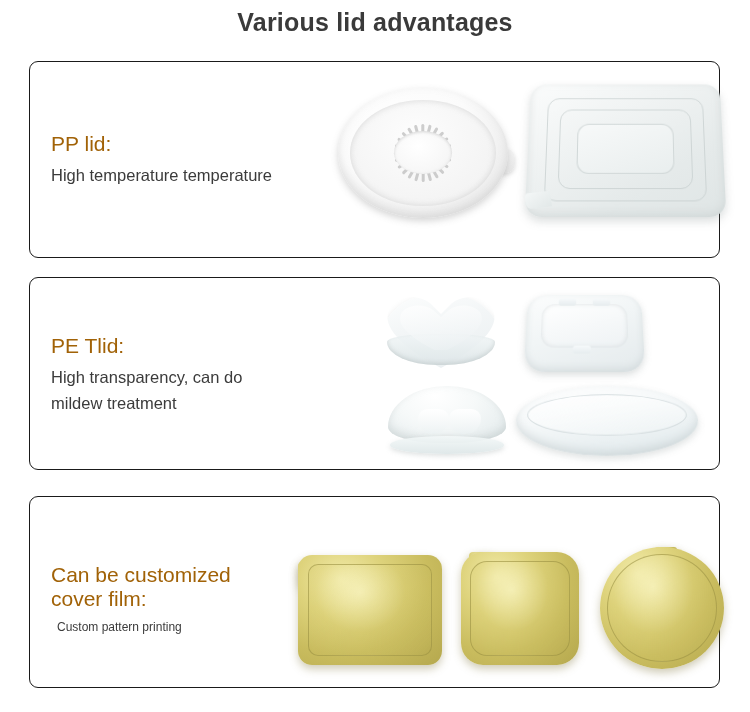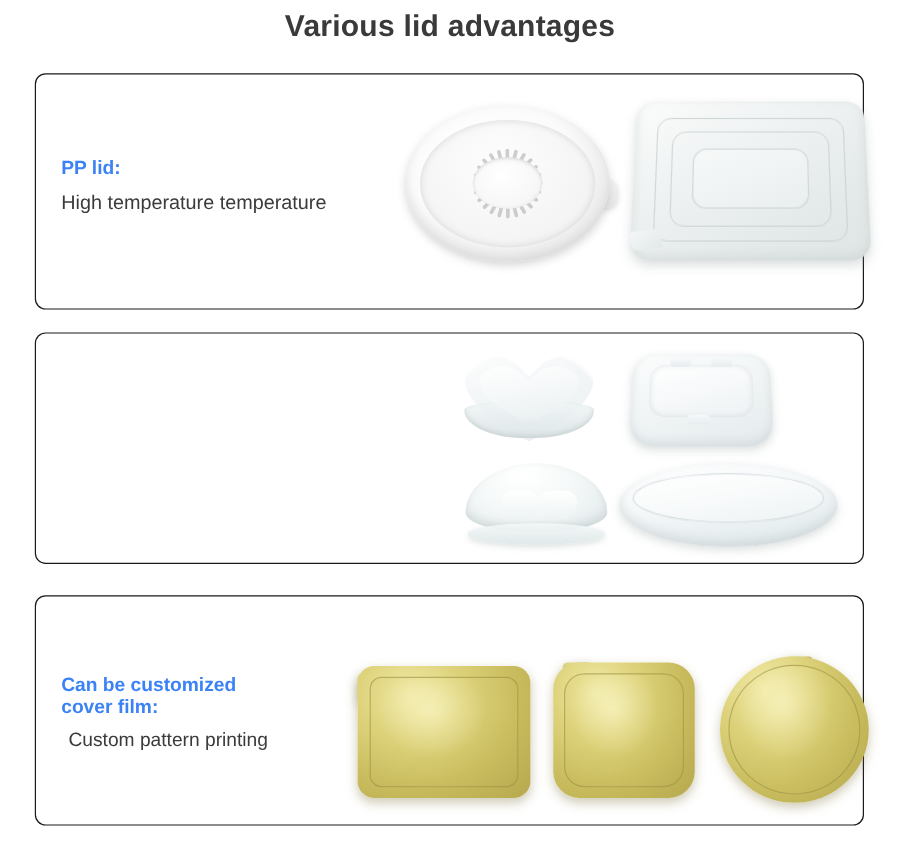--- a/index.html
+++ b/index.html
@@ -39,38 +39,38 @@
   #card-pp   { top: 61px;  height: 197px; }
   #card-pet  { top: 277px; height: 193px; }
   #card-film { top: 496px; height: 192px; }
 
   .card-text {
     position: absolute;
     left: 21px;
     z-index: 5;
   }
   .card-heading {
-    font-size: 16px;
-    font-weight: bold;
-    color: #3b82f6;
+    font-size: 21px;
+    font-weight: normal;
+    color: #a16207;
     line-height: 1.14;
     margin: 0 0 7px 0;
     white-space: pre-line;
   }
   .card-desc {
     font-size: 16.5px;
     color: #3b3b3b;
     line-height: 1.55;
     margin: 0;
     white-space: pre-line;
   }
   #pp-text   { top: 70px; }
   #pet-text  { top: 56px; }
   #film-text { top: 66px; }
-  #film-text .card-desc { padding-left: 6px; font-size: 16px; }
+  #film-text .card-desc { padding-left: 6px; font-size: 12px; }
 
   
   .products {
     position: absolute;
     top: 0;
     left: 280px;
     right: 0;
     bottom: 0;
   }
   .prod { position: absolute; }
@@ -313,20 +313,23 @@
       </div>
       <div class="rect-lid-corner"></div>
     </div>
 
   </div>
 </div>
 
 <div class="card" id="card-pet">
 
   <div class="card-text" id="pet-text">
+    <p class="card-heading">PE Tlid:</p>
+    <p class="card-desc">High transparency, can do
+mildew treatment</p>
   </div>
 
   <div class="products">
 
     <div class="prod" id="pet-heart">
       <div class="heart-shape"></div>
       <div class="heart-base"></div>
       <div class="heart-inner"></div>
     </div>
 

